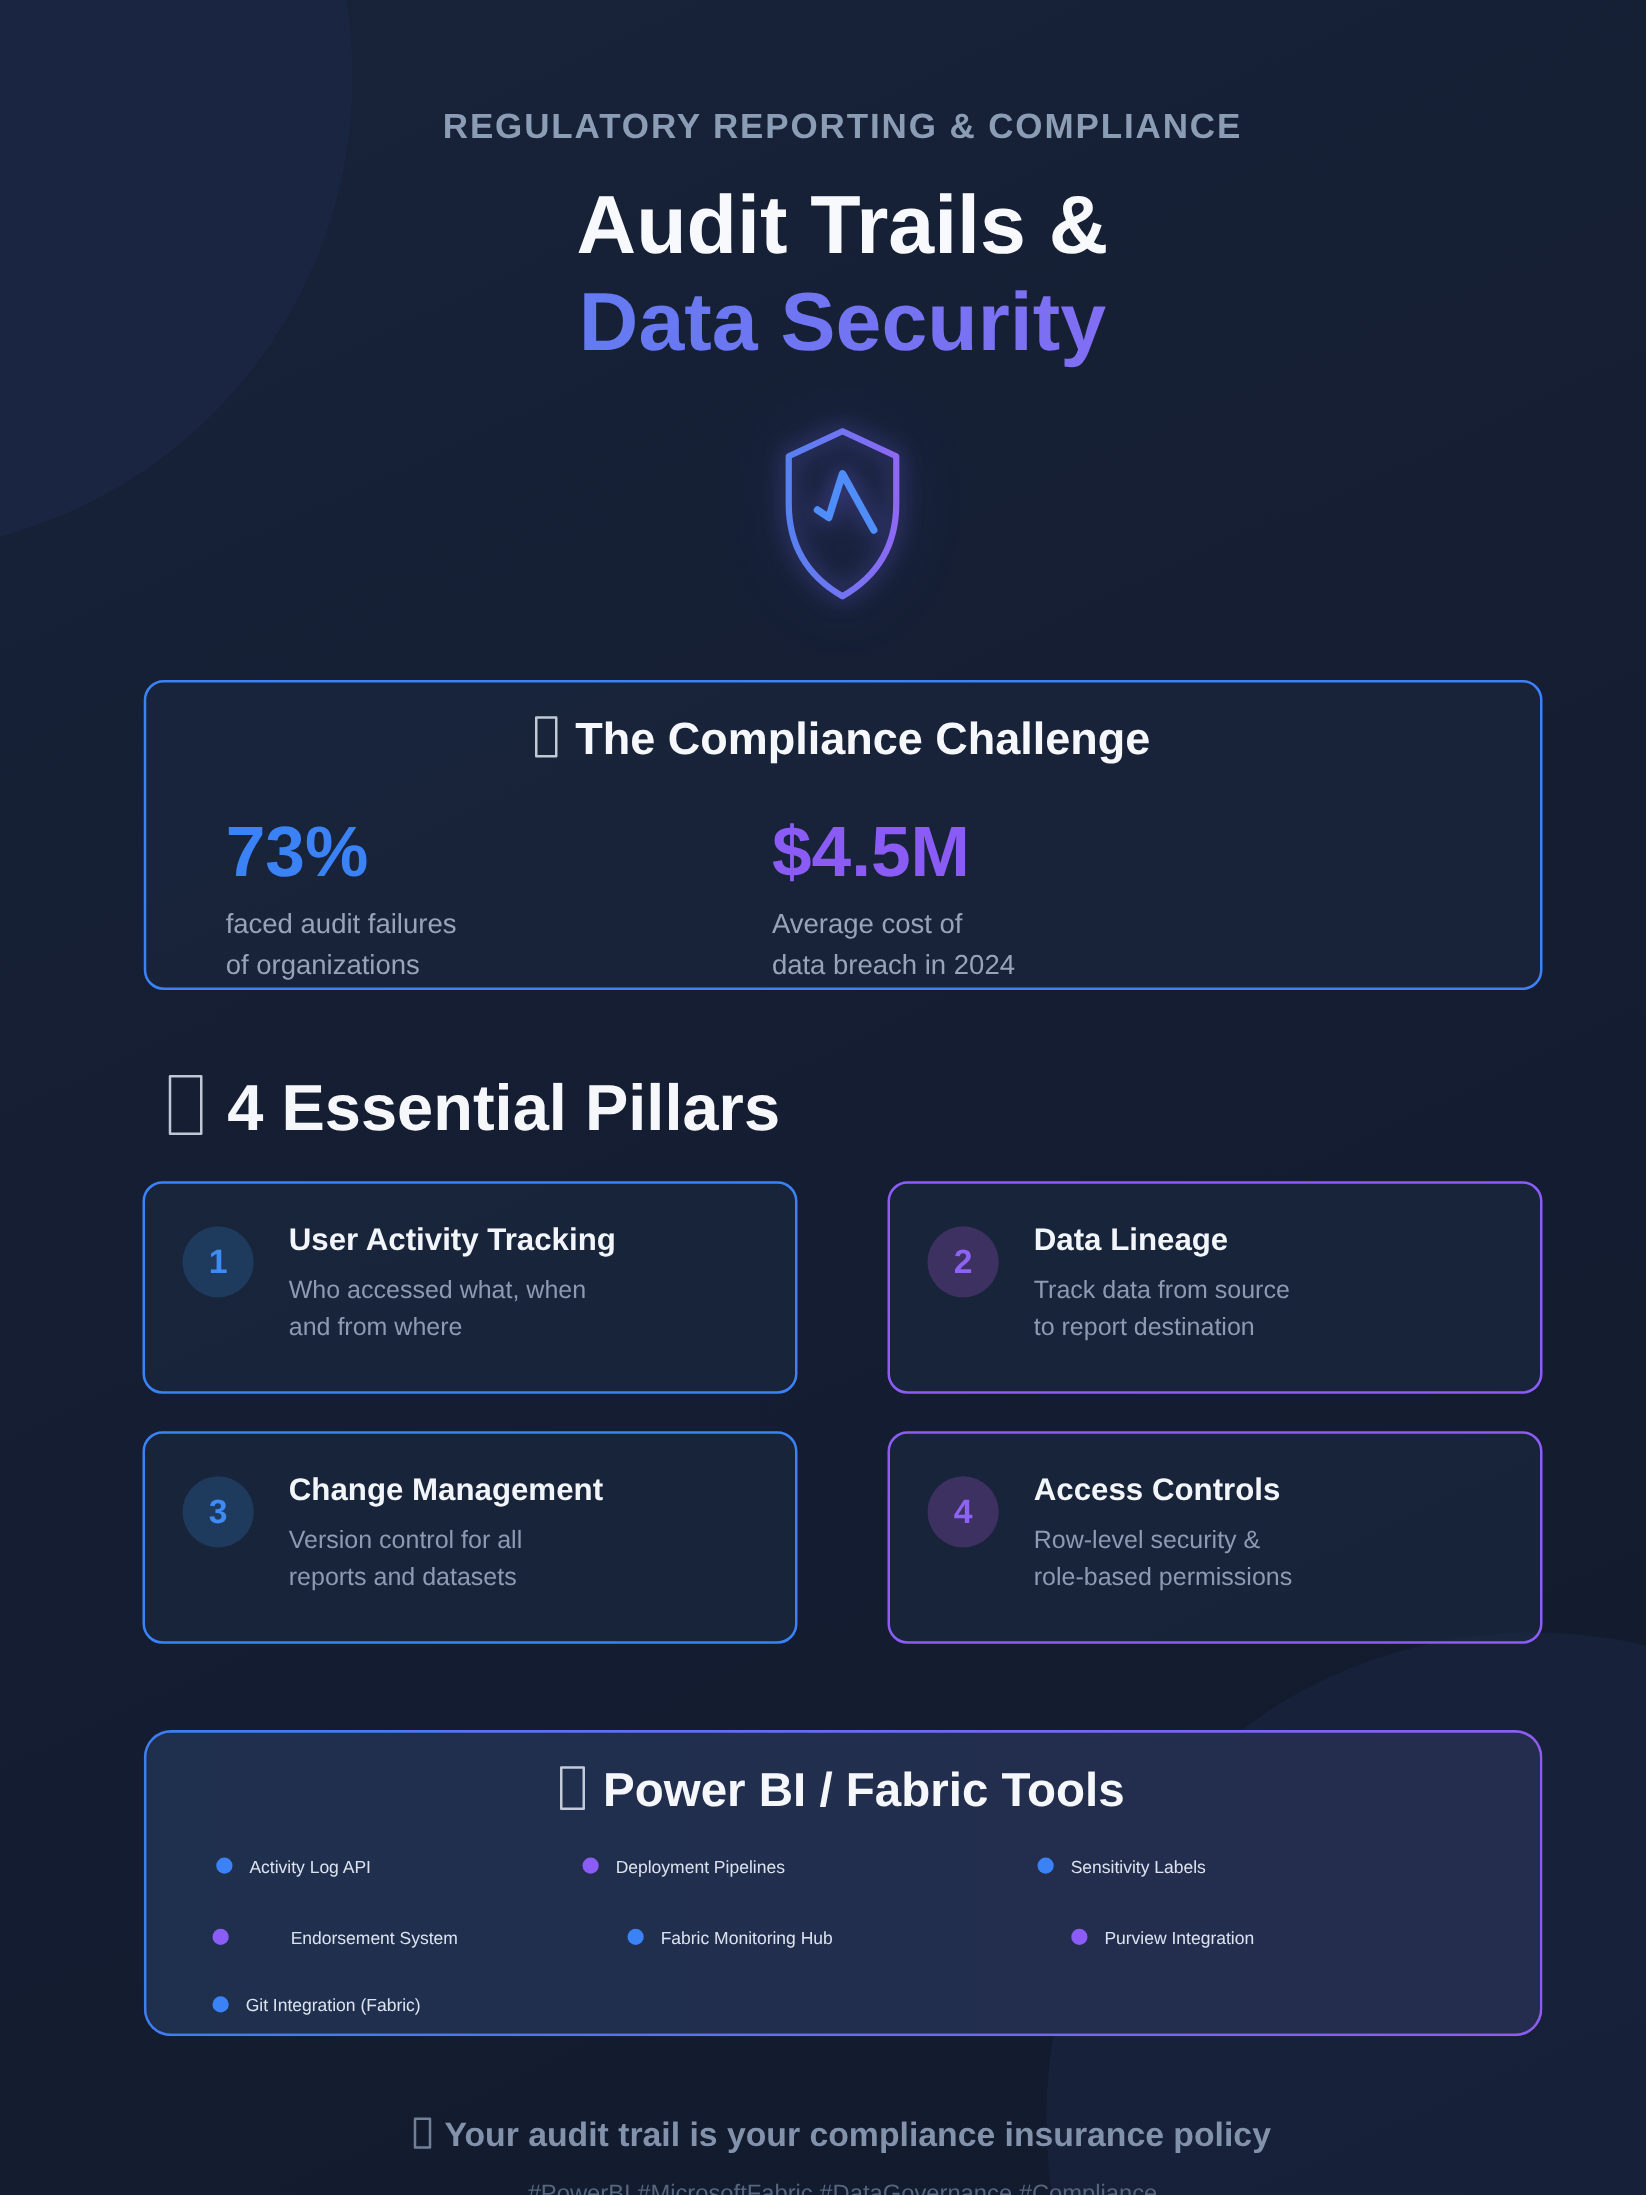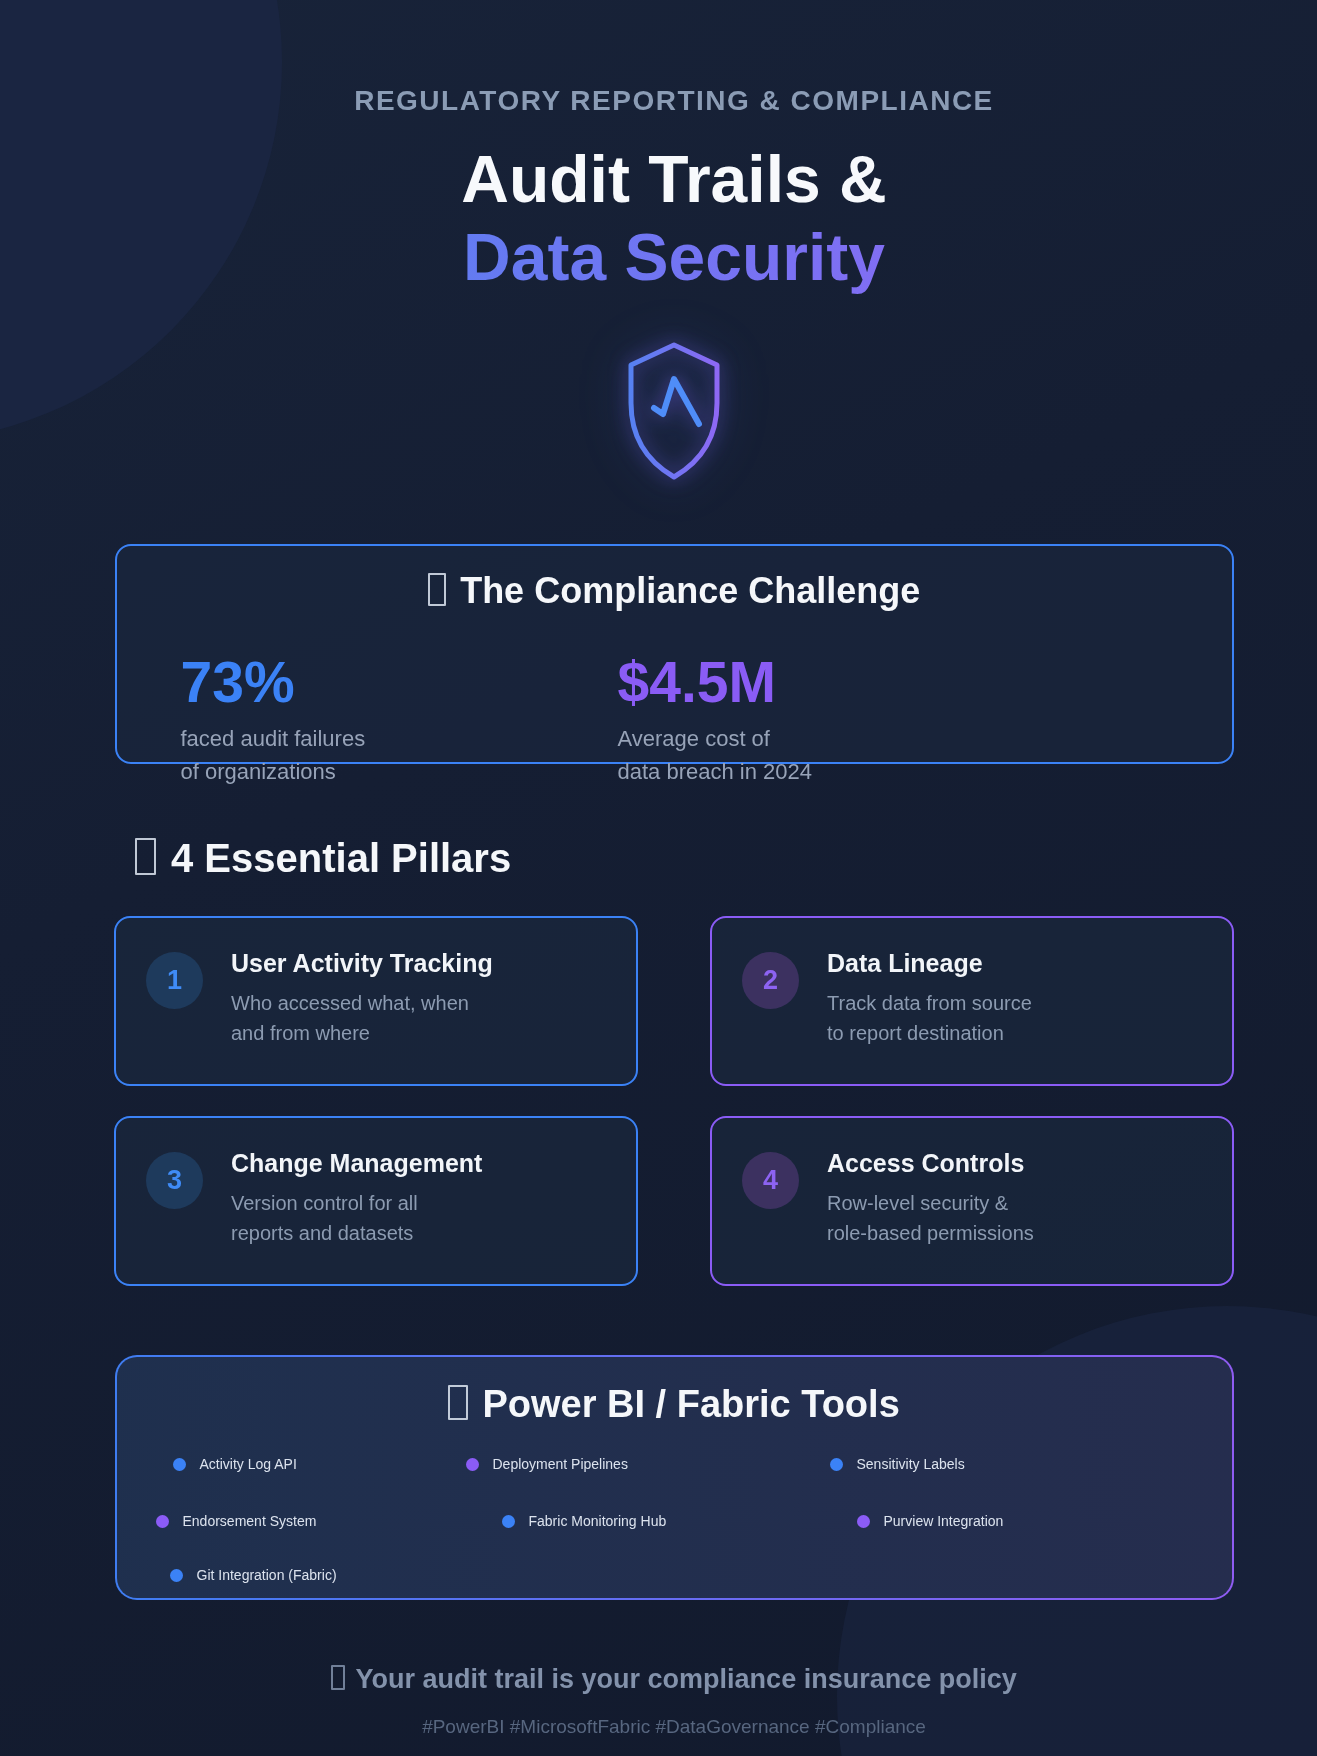--- a/index.html
+++ b/index.html
@@ -46,39 +46,39 @@
     display:inline-block;width:.52em;height:.92em;
     border:2px solid rgba(222,230,242,.85);
     margin-right:.38em;vertical-align:-.08em;border-radius:1px;
     box-sizing:border-box;
   }
   .tofu.muted{border-color:rgba(131,146,171,.85);}
 
   
   .challenge{
     box-sizing:border-box;
-    width:1119px;height:220px;margin:58px auto 0;
+    width:1119px;height:248px;margin:58px auto 0;
     background:rgba(27,40,64,.55);
     border:2px solid #3b82f6;border-radius:16px;
     padding:24px 64px 0;
   }
   .challenge-title{
     text-align:center;font-size:36px;font-weight:bold;color:#f5f7fa;line-height:42px;
     margin-bottom:12px;
   }
   .stats{display:grid;grid-template-columns:437px 1fr;}
   .stat-value{font-size:57px;font-weight:bold;line-height:60px;margin-top:28px;}
   .stat-value.blue{color:#3b82f6;}
   .stat-value.purple{color:#8a5cf5;}
   .stat-lines{margin-top:10px;font-size:22px;color:#97a3b8;line-height:33px;}
 
   
   .pillars-heading{
     margin:68px 0 0 104px;
-    font-size:40px;font-weight:bold;color:#f5f7fa;line-height:52px;
+    font-size:52px;font-weight:bold;color:#f5f7fa;line-height:52px;
   }
   .pillars-grid{
     width:1120px;margin:32px auto 0;
     display:grid;grid-template-columns:1fr 1fr;column-gap:72px;row-gap:30px;
   }
   .card{
     box-sizing:border-box;height:170px;border-radius:16px;
     background:rgba(27,41,64,.6);
     padding:24px 30px;display:flex;gap:28px;
   }
@@ -110,21 +110,21 @@
   .tool{
     position:absolute;display:flex;align-items:center;
     font-size:14px;color:#dce3ee;height:30px;
   }
   .tool .dot{width:13px;height:13px;border-radius:50%;margin-right:14px;flex:0 0 auto;}
   .tool .dot.blue{background:#3b82f6;}
   .tool .dot.purple{background:#8b5cf6;}
   .tool:nth-child(1){left:56px;top:0;}
   .tool:nth-child(2){left:349px;top:0;}
   .tool:nth-child(3){left:713px;top:0;}
-  .tool:nth-child(4){left:39px;top:57px;}
+  .tool:nth-child(4){left:53px;top:57px;gap:36px;}
   .tool:nth-child(5){left:385px;top:57px;}
   .tool:nth-child(6){left:740px;top:57px;}
   .tool:nth-child(7){left:53px;top:111px;}
 
   
   .quote{
     margin-top:64px;text-align:center;
     font-size:27px;font-weight:bold;color:#8392ab;line-height:30px;
   }
   .hashtags{margin-top:20px;text-align:center;font-size:19px;color:#57667f;line-height:26px;}

